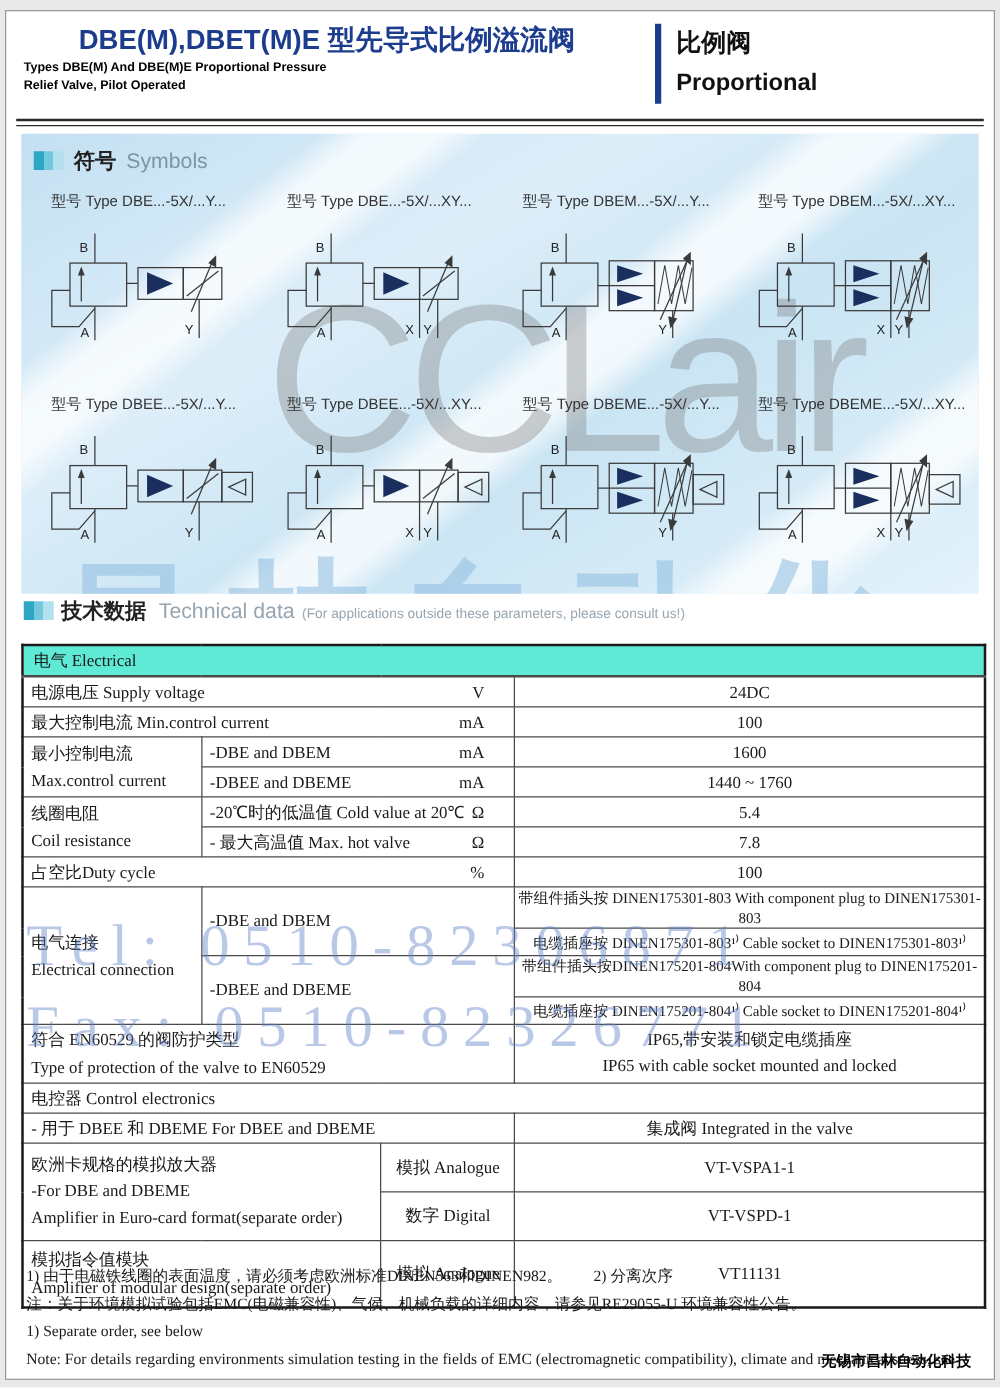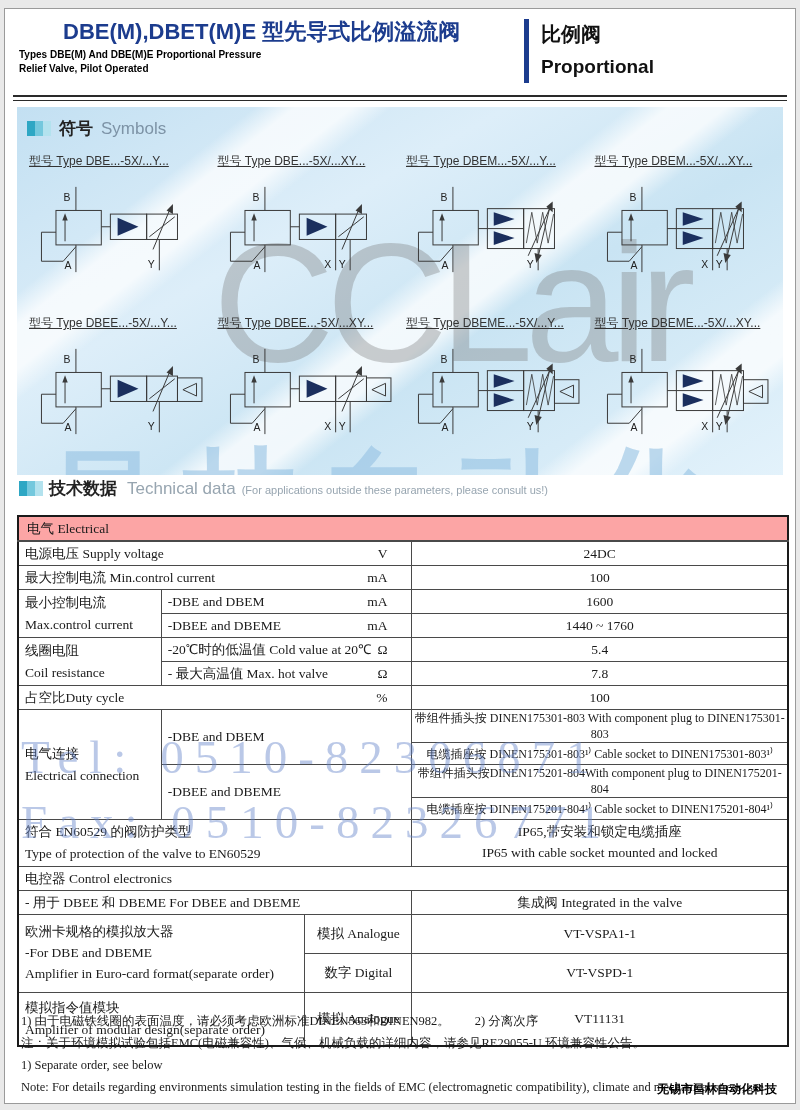--- a/index.html
+++ b/index.html
@@ -21,36 +21,36 @@
   .symbols::before{content:"";position:absolute;inset:0;
     background:repeating-linear-gradient(-38deg,rgba(255,255,255,0) 0 70px,rgba(255,255,255,0.75) 95px 130px,rgba(255,255,255,0) 155px 230px);}
   .sec-title{position:relative;display:flex;align-items:baseline;gap:8px;padding:10px 0 0 10px;z-index:3;}
   .bullet{width:24px;height:15px;align-self:center;background:linear-gradient(90deg,#2ea7c4 0 35%,#74c8dd 35% 65%,#b3e2ee 65% 100%);}
   .sec-cn{font-size:17px;font-weight:bold;color:#222;}
   .sec-en{font-size:17px;color:#7d93a6;}
   .wm-latin{position:absolute;left:196px;top:100px;font-size:168px;font-weight:normal;color:rgba(120,120,120,0.35);letter-spacing:-8px;z-index:1;white-space:nowrap;pointer-events:none;}
   .wm-cn{position:absolute;left:28px;top:318px;font-size:118px;font-weight:bold;color:rgba(148,194,226,0.60);letter-spacing:18px;z-index:1;white-space:nowrap;pointer-events:none;}
   .symbols-grid{position:absolute;left:6px;top:44px;width:754px;display:grid;grid-template-columns:repeat(4,1fr);row-gap:8px;z-index:2;}
   .sym-cell{height:154px;}
-  .sym-label{font-size:12px;color:#333;white-space:nowrap;margin:2px 0 0 6px;text-decoration:underline;}
+  .sym-label{font-size:12px;color:#333;white-space:nowrap;margin:2px 0 0 18px;}
   .sym-svg{width:182px;height:107px;display:block;margin:6px 0 0 0;}
 
   
   .tech-title{position:absolute;left:14px;top:468px;width:766px;display:flex;align-items:baseline;gap:6px;white-space:nowrap;}
   .tech-cn{font-size:17px;font-weight:bold;color:#222;}
   .tech-cn-note{font-size:12px;color:#333;}
   .tech-en{font-size:17px;color:#97a5b0;margin-left:4px;}
   .tech-en-note{font-size:11px;color:#97a5b0;}
 
   
   .tbl-wrap{position:absolute;left:12px;top:506px;width:772px;}
   table{border-collapse:collapse;width:772px;table-layout:fixed;font-family:"Liberation Serif",serif;font-size:13.5px;color:#1a1a1a;}
   td{border:1px solid #4a4a4a;padding:1px 6px;height:21px;overflow:hidden;}
   table{border:2px solid #1a1a1a;}
-  td.sec{background:#fca5a5;border-bottom-width:2px;padding-left:8px;}
+  td.sec{background:#5eead4;border-bottom-width:2px;padding-left:8px;}
   .flexcell{display:flex;justify-content:space-between;align-items:center;}
   .flexcell .unit{padding-right:18px;}
   td.val{text-align:center;}
   td.vals{text-align:center;font-size:12px;padding:0 2px;}
   td.center2{text-align:center;line-height:1.55;}
   td.subc{text-align:center;}
   .two-line{line-height:1.6;}
   .three-line{line-height:1.55;}
   tr.h44 td{height:44px;}
   tr.h37 td{height:36px;}

